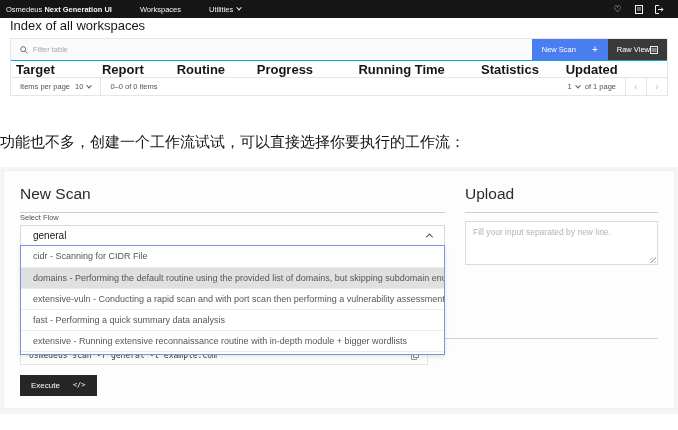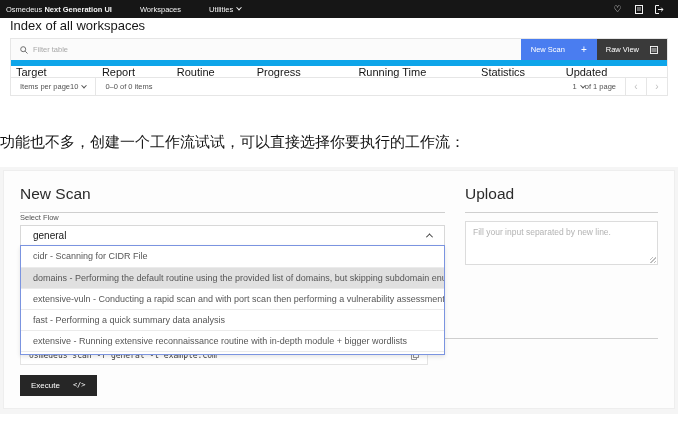--- a/index.html
+++ b/index.html
@@ -23,27 +23,27 @@
   .table-card { margin-top:5px; border:1px solid #e6e6e6; background:#fff; }
   .toolbar { display:flex; height:21px; background:#fbfbfb; }
   .search-wrap { flex:1; display:flex; align-items:center; gap:5px; padding-left:9px; }
   .search-wrap input { border:none; outline:none; background:transparent; font-size:7.5px; flex:1;
     font-family:"Liberation Sans", sans-serif; color:#161616; }
   .search-wrap input::placeholder { color:#a8a8a8; }
   .btn-newscan { height:21px; border:none; background:#4a7df0; color:#fff; font-size:7.5px;
     display:flex; align-items:center; gap:16px; padding:0 10px; cursor:pointer; font-family:inherit; }
   .btn-newscan .plus { font-size:10px; line-height:1; }
   .btn-rawview { height:21px; border:none; background:#3a3a3a; color:#fff; font-size:7.5px;
-    display:flex; align-items:center; gap:11px; padding:0 9px; cursor:pointer; font-family:inherit; }
+    display:flex; align-items:center; padding:0 9px; cursor:pointer; font-family:inherit; }
   .thead { display:grid; grid-template-columns:13.1% 11.4% 12.2% 15.5% 18.7% 12.9% 16.2%;
-    height:17px; align-items:center; font-size:11px; font-weight:normal; border-top:6px solid #0ea5e9; }
+    height:17px; align-items:center; font-size:13px; font-weight:bold; border-top:1px solid #0ea5e9; }
   .thead div { padding-left:5px; }
   .pagination { display:flex; align-items:center; height:18px; border-top:1px solid #e6e6e6;
     font-size:7.5px; color:#525252; }
-  .pagination .grp { display:flex; align-items:center; padding:0 9px; height:100%; }
+  .pagination .grp { display:flex; align-items:center; gap:5px; padding:0 9px; height:100%; }
   .vdiv { width:1px; height:100%; background:#e6e6e6; }
   .pg-btn { width:20px; height:100%; display:flex; align-items:center; justify-content:center;
     color:#c0c0c0; font-size:10px; cursor:default; background:transparent; border:none; }
 
   
   .note { margin-top:36px; font-size:15px; color:#141414; line-height:1.3; }
 
   
   .section2 { margin-top:15px; background:#f5f5f5; padding:3px 3px 5px 3px; }
   .card { background:#fdfdfd; border:1px solid #eeeeee; padding:14px 16px 12px 16px; position:relative; }

